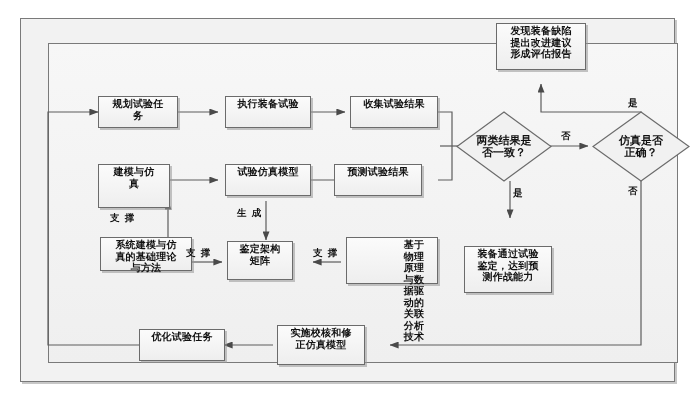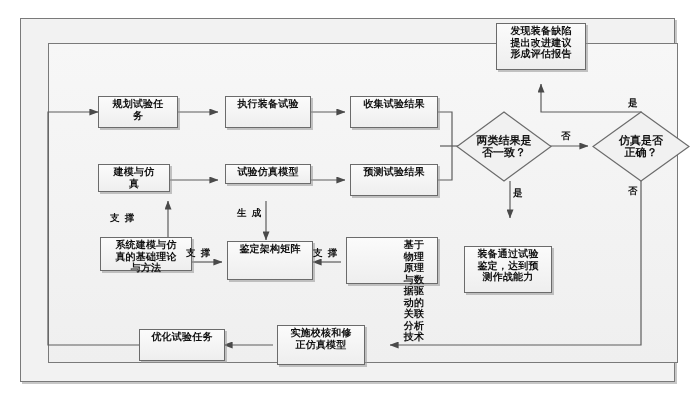--- a/index.html
+++ b/index.html
@@ -110,29 +110,29 @@
   </div>
 
   <div class="node" style="left:225px;top:96px;width:86px;height:32px;">
     <span>执行装备试验</span>
   </div>
 
   <div class="node" style="left:350px;top:96px;width:88px;height:32px;">
     <span>收集试验结果</span>
   </div>
 
-  <div class="node" style="left:98px;top:164px;width:72px;height:28px;">
+  <div class="node" style="left:98px;top:164px;width:72px;height:44px;">
     <span>建模与仿真</span>
   </div>
 
-  <div class="node" style="left:225px;top:164px;width:86px;height:20px;">
+  <div class="node" style="left:225px;top:164px;width:86px;height:32px;">
     <span>试验仿真模型</span>
   </div>
 
-  <div class="node" style="left:350px;top:164px;width:88px;height:32px;">
+  <div class="node" style="left:334px;top:164px;width:88px;height:32px;">
     <span>预测试验结果</span>
   </div>
 
   <div class="node" style="left:496px;top:23px;width:90px;height:47px;">
     <span style="white-space:pre-line;">发现装备缺陷
 提出改进建议
 形成评估报告</span>
   </div>
 
   <div class="node" style="left:464px;top:222px;width:88px;height:47px;margin-top:24px;">
@@ -140,21 +140,21 @@
 鉴定，达到预
 测作战能力</span>
   </div>
 
   <div class="node" style="left:100px;top:237px;width:92px;height:34px;">
     <span style="white-space:pre-line;">系统建模与仿
 真的基础理论
 与方法</span>
   </div>
 
-  <div class="node" style="left:227px;top:241px;width:86px;height:39px;">
+  <div class="node" style="left:227px;top:241px;width:66px;height:39px;">
     <span>鉴定架构矩阵</span>
   </div>
 
   <div class="node" style="left:346px;top:237px;width:92px;height:47px;">
     <span style="white-space:pre-line;margin-left:44px;">基于物理原理
 与数据驱动的
 关联分析技术</span>
   </div>
 
   <div class="node" style="left:277px;top:325px;width:88px;height:40px;">

